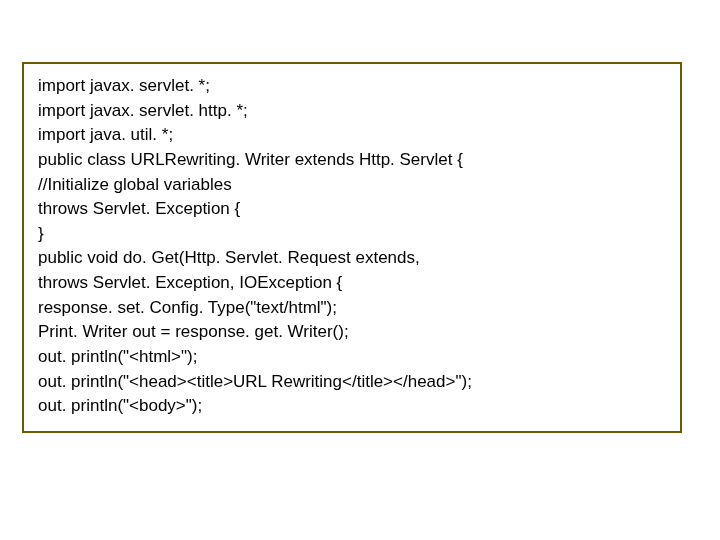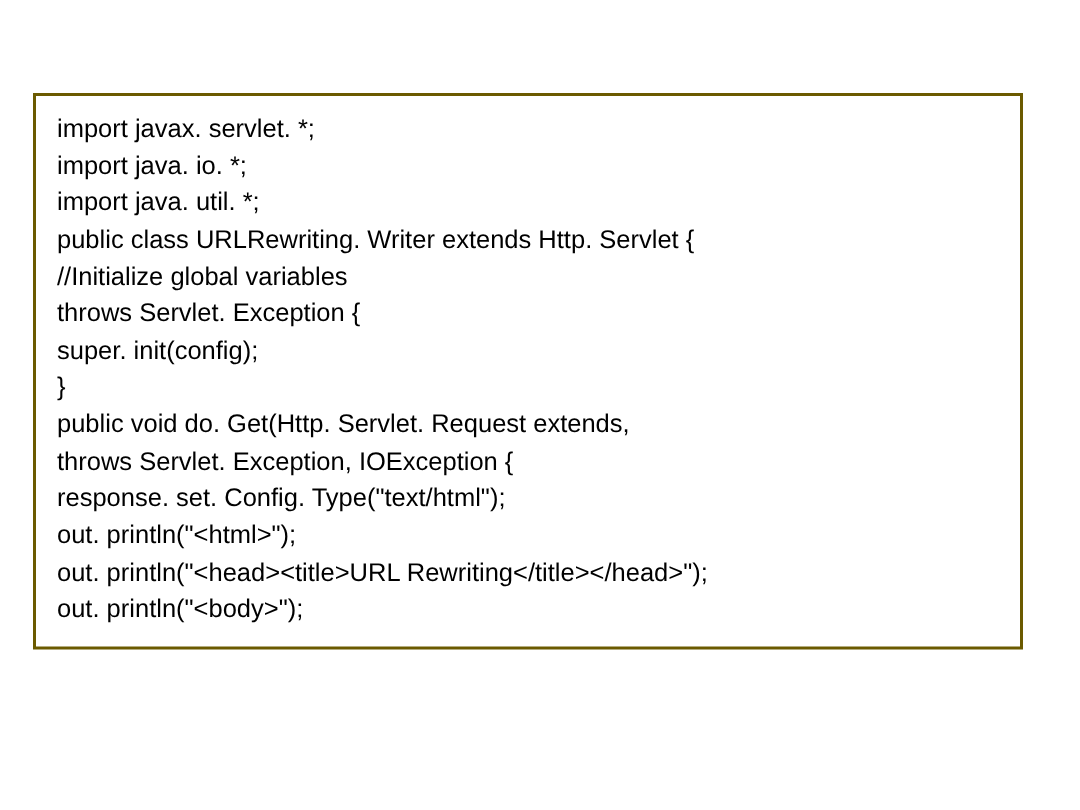--- a/index.html
+++ b/index.html
@@ -32,27 +32,27 @@
     color: #000000;
     white-space: pre-wrap;
   }
 </style>
 </head>
 <body>
 
 <div class="slide">
   <div class="code-box">
     <div class="code-line">import javax. servlet. *;</div>
-    <div class="code-line">import java. io. *;</div>
+    <div class="code-line">import javax. servlet. http. *;</div>
     <div class="code-line">import java. util. *;</div>
     <div class="code-line">public class URLRewriting. Writer extends Http. Servlet {</div>
     <div class="code-line">//Initialize global variables</div>
     <div class="code-line">throws Servlet. Exception {</div>
-    <div class="code-line">super. init(config);</div>
     <div class="code-line">}</div>
     <div class="code-line">public void do. Get(Http. Servlet. Request extends,</div>
     <div class="code-line">throws Servlet. Exception, IOException {</div>
     <div class="code-line">response. set. Config. Type("text/html");</div>
+    <div class="code-line">Print. Writer out = response. get. Writer();</div>
     <div class="code-line">out. println("&lt;html&gt;");</div>
     <div class="code-line">out. println("&lt;head&gt;&lt;title&gt;URL Rewriting&lt;/title&gt;&lt;/head&gt;");</div>
     <div class="code-line">out. println("&lt;body&gt;");</div>
   </div>
 </div>
 
 </body></html>

